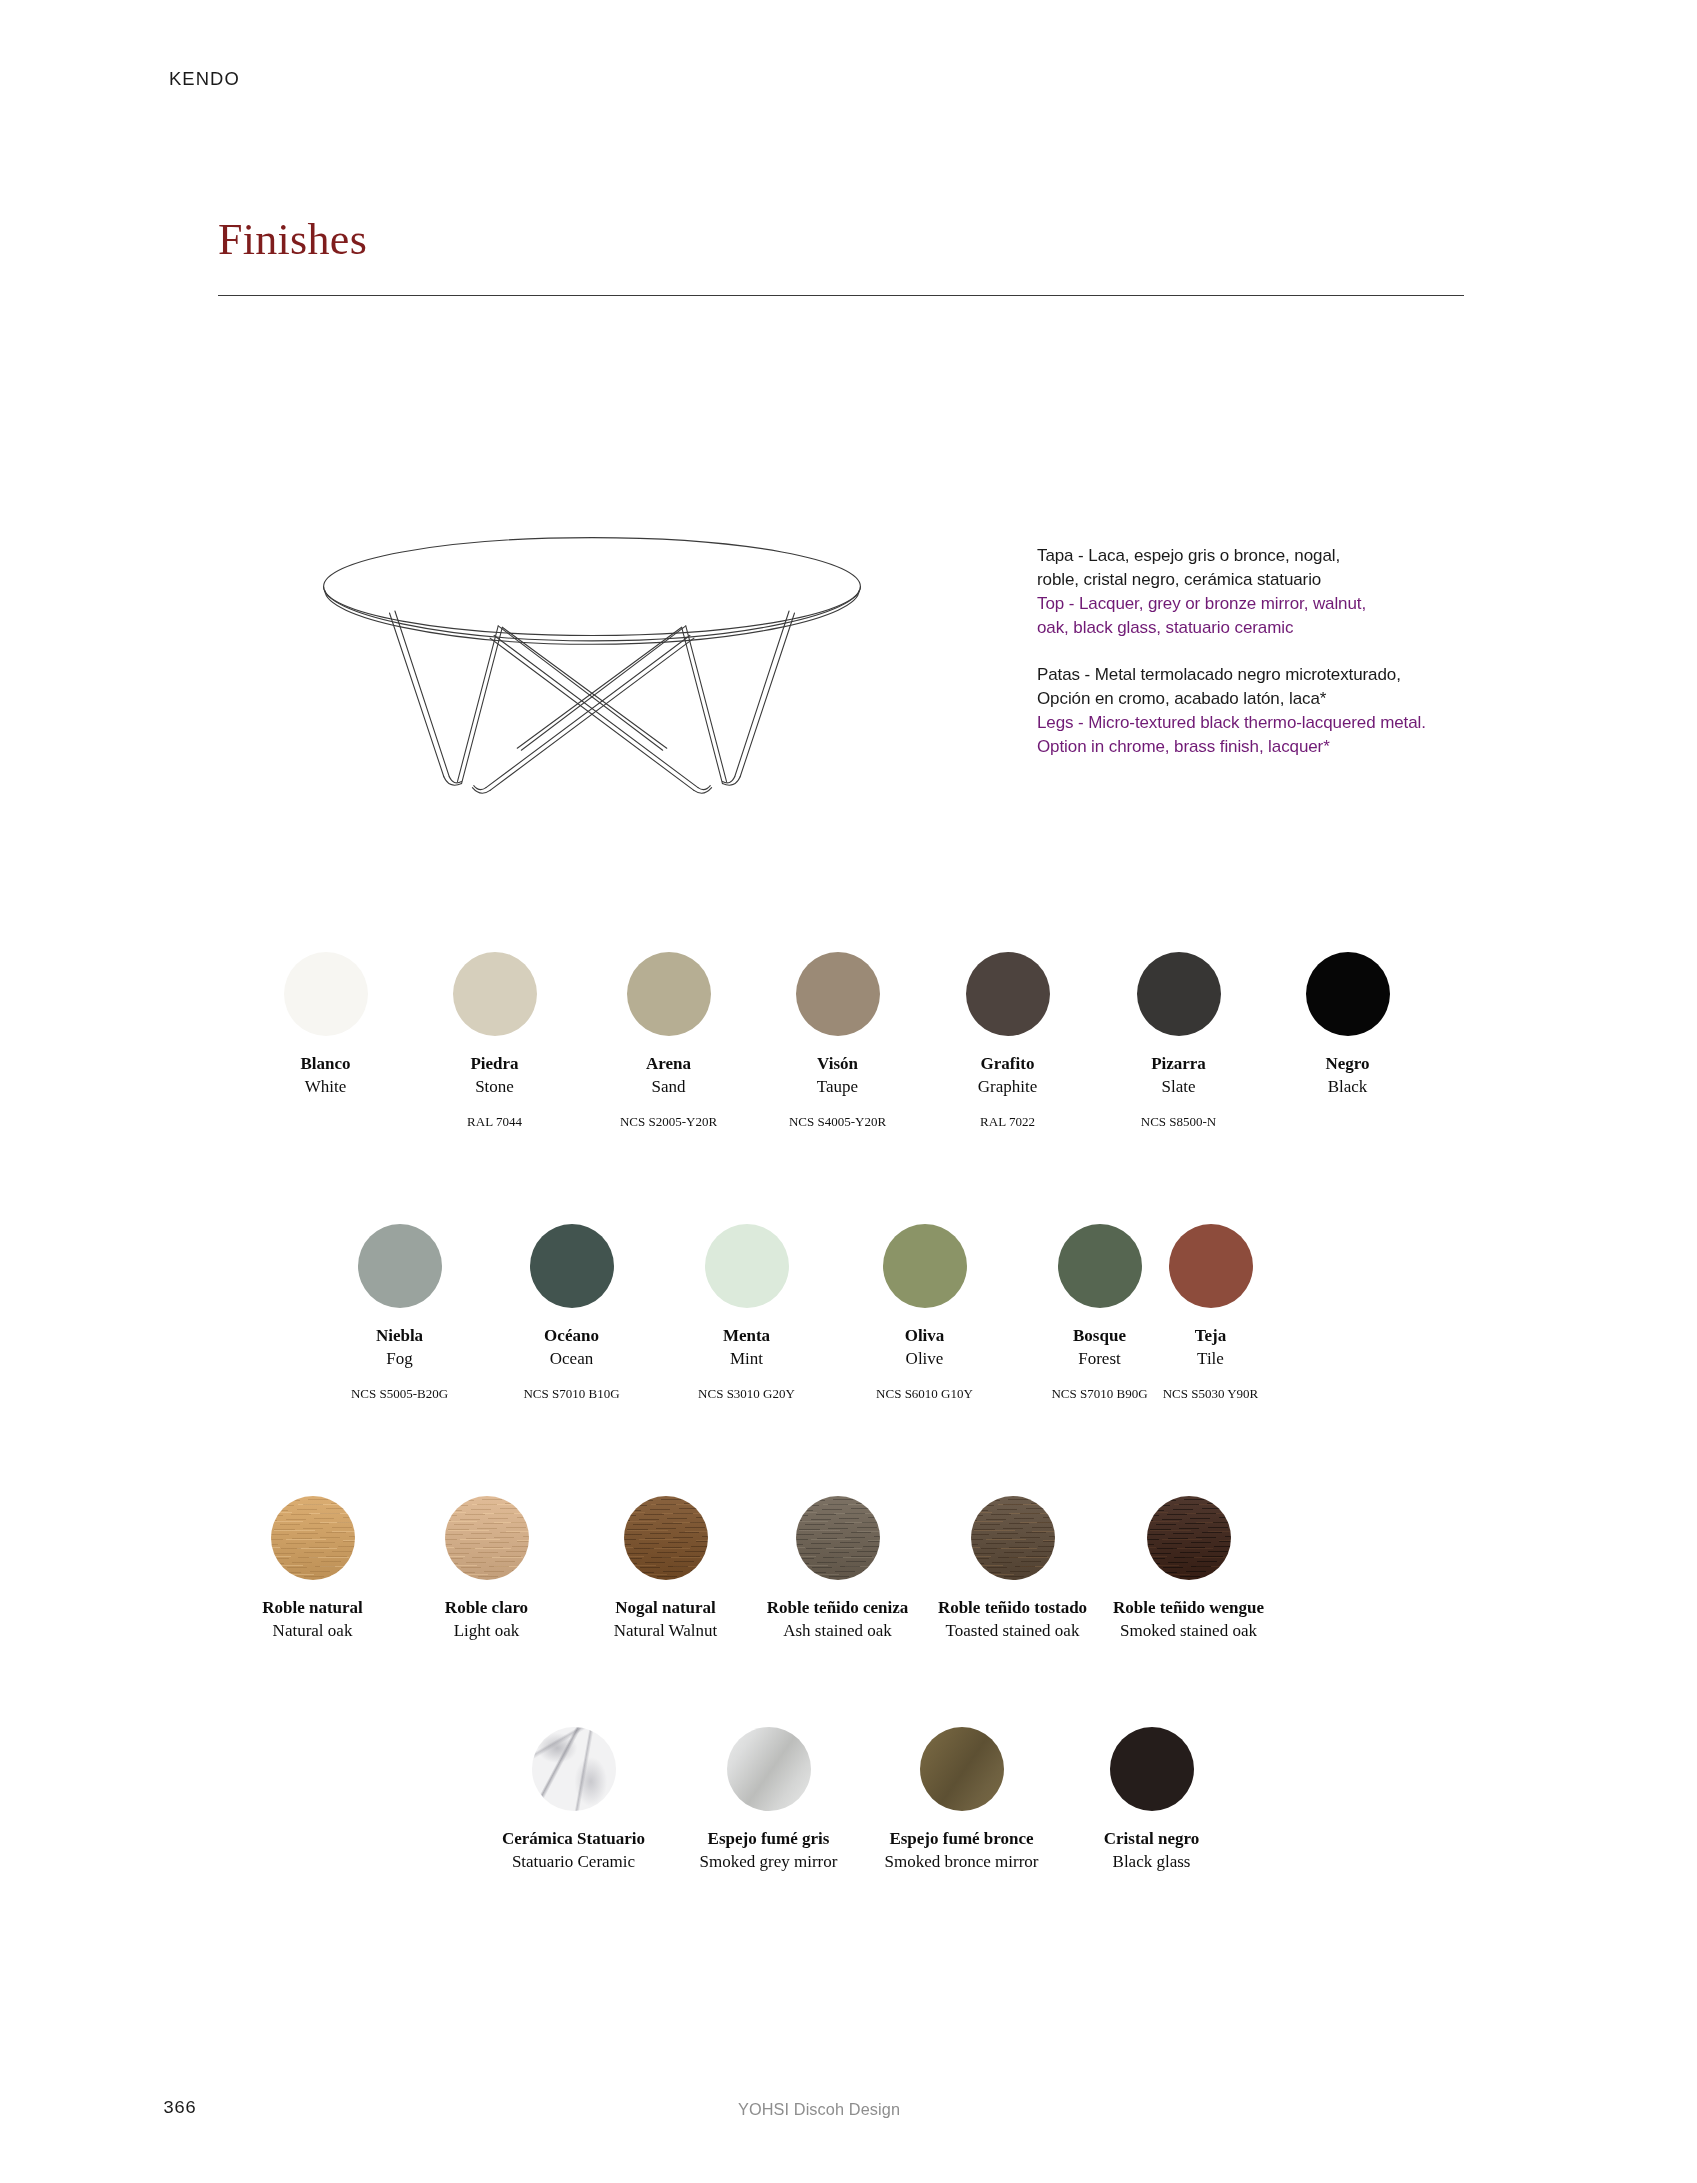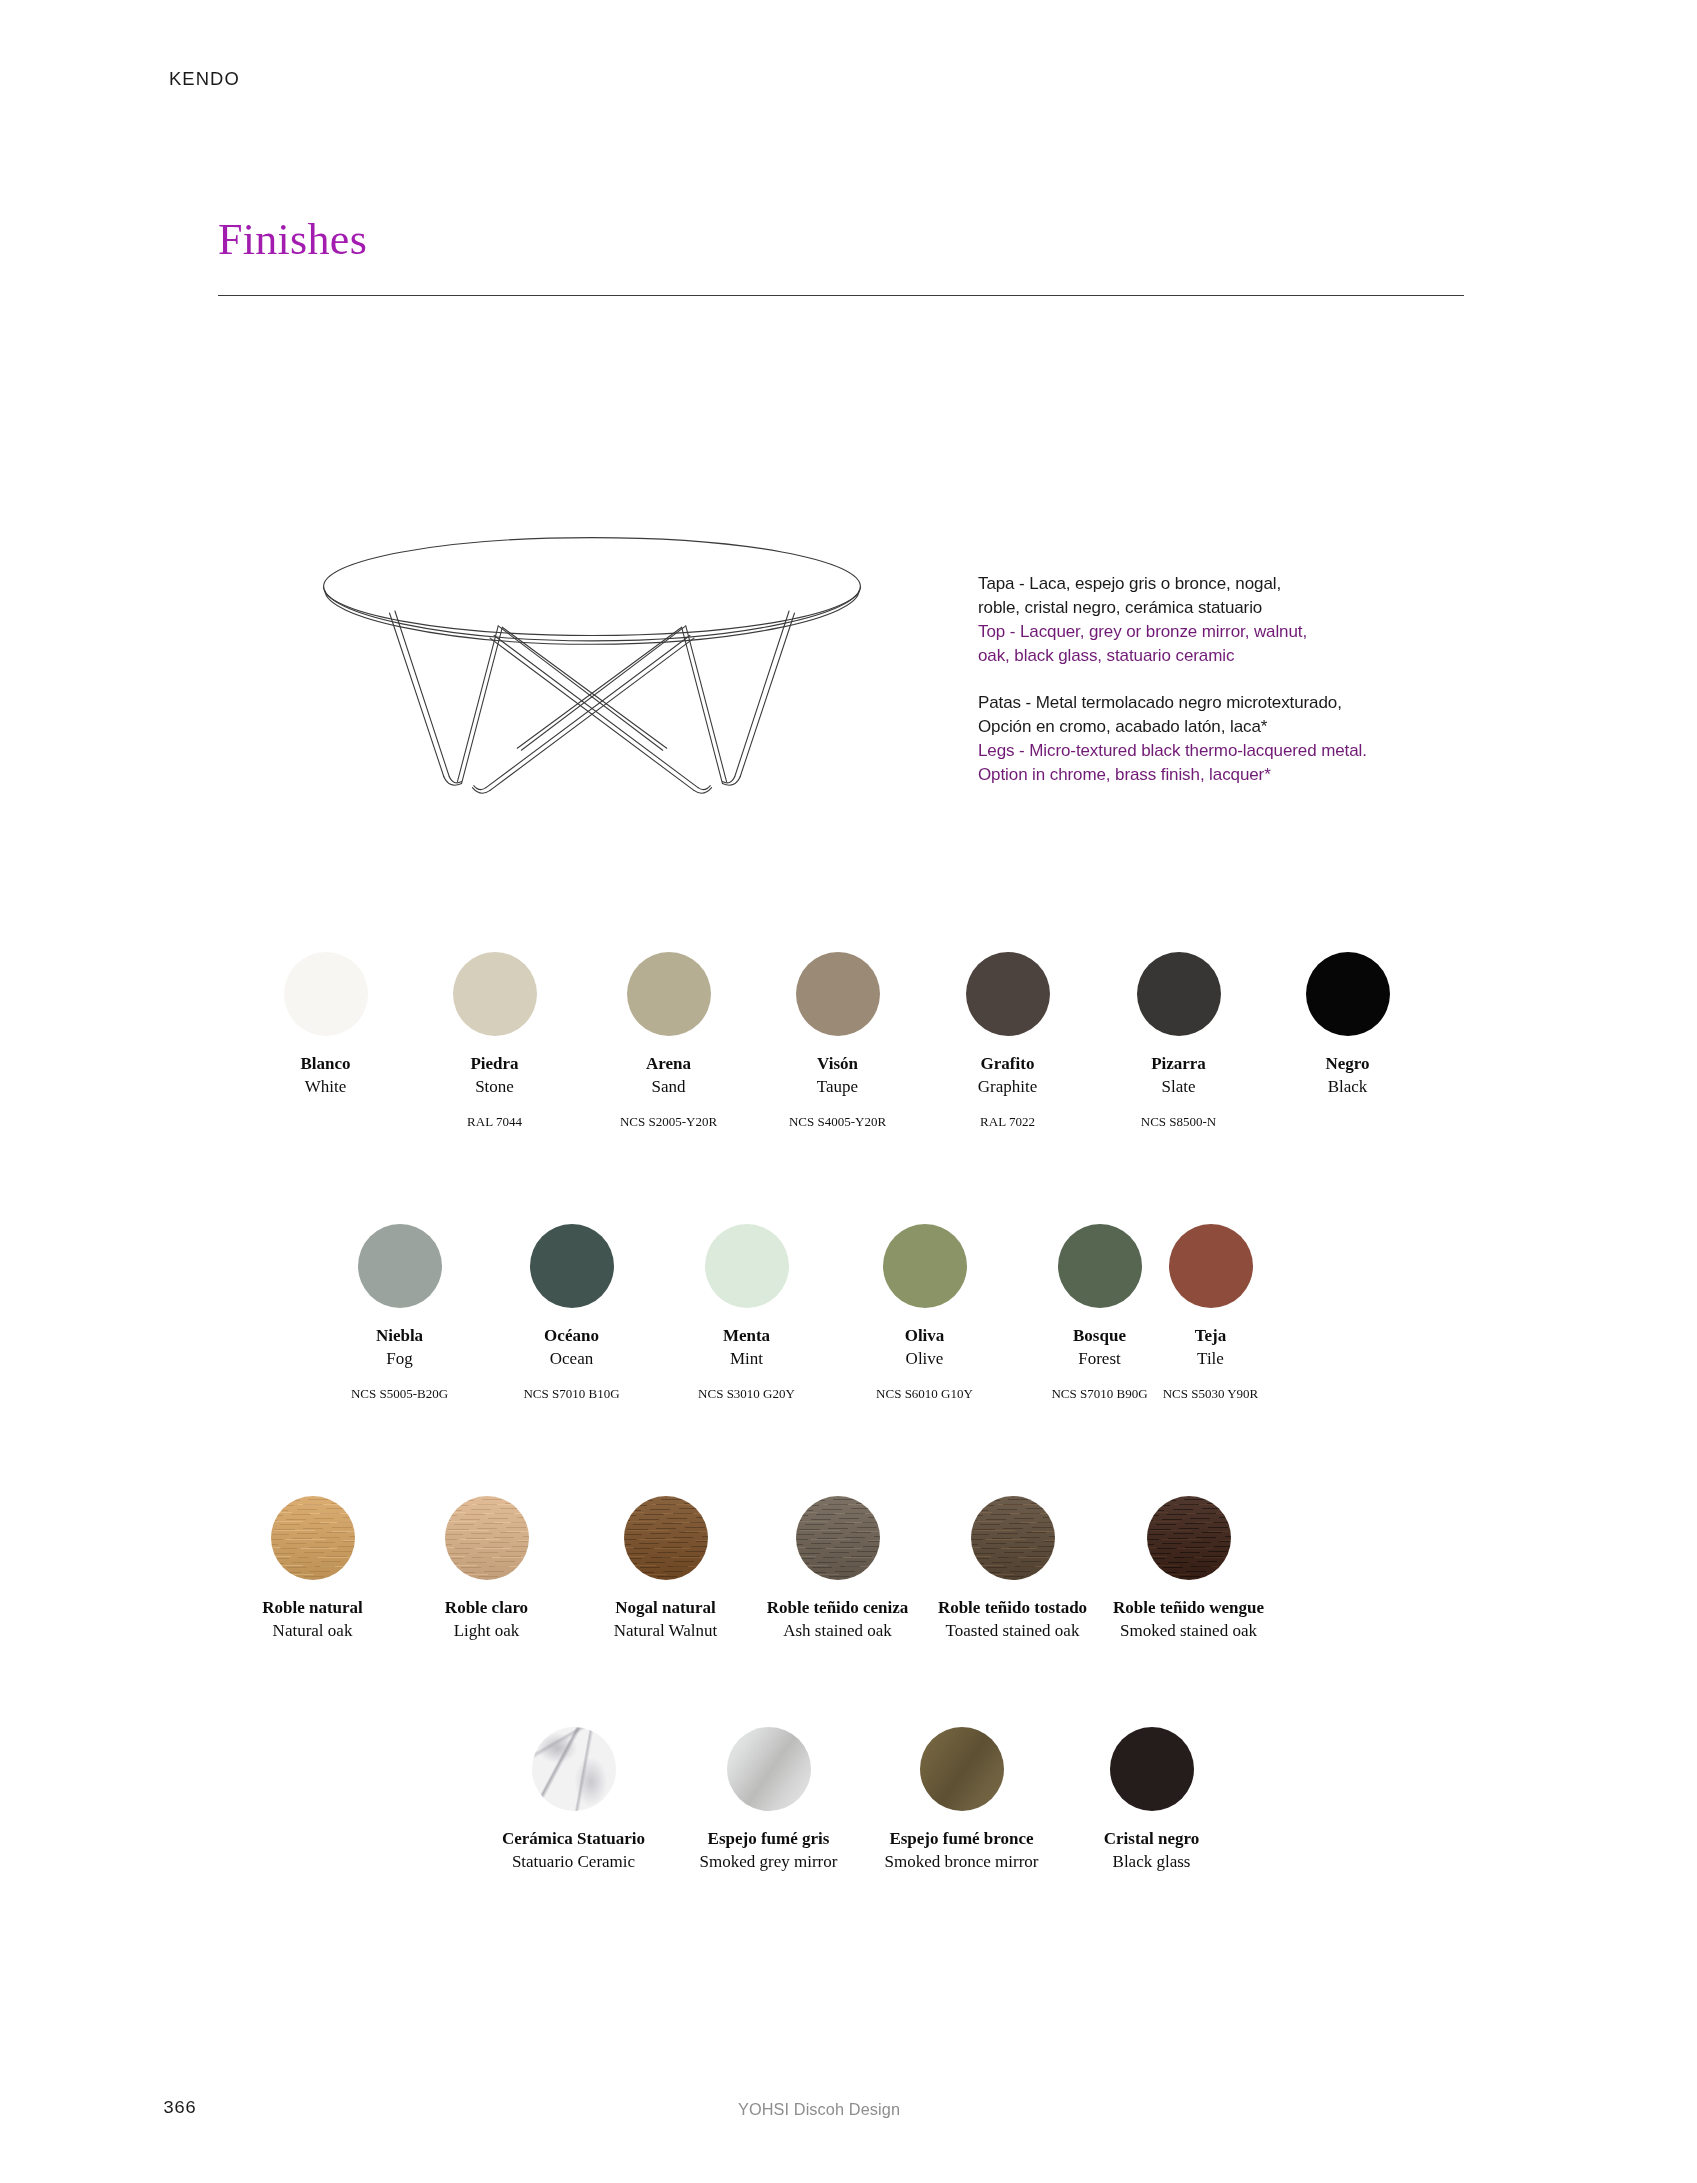--- a/index.html
+++ b/index.html
@@ -14,33 +14,33 @@
   
   .brand {
     position:absolute; left:169px; top:68px;
     font-family:"Liberation Sans", sans-serif;
     font-size:18.4px; letter-spacing:1.1px; color:#1a1a1a; font-weight:400;
   }
 
   .page-title {
     position:absolute; left:218px; top:214px;
     font-family:"Liberation Serif", serif;
-    font-size:44px; color:#a21caf; font-weight:400; letter-spacing:0.3px;
+    font-size:44px; color:#7f1d1d; font-weight:400; letter-spacing:0.3px;
   }
   .title-rule {
     position:absolute; left:218px; top:295px; width:1246px; height:0.7px;
     background:#3a3a3a;
   }
 
   
   .table-art { position:absolute; left:286px; top:524px; width:612px; height:299px; }
   .table-art svg { width:100%; height:100%; display:block; }
 
   
-  .spec-block { position:absolute; left:978px; width:517px;margin-top:28px; }
+  .spec-block { position:absolute; left:1037px; width:517px; }
   .spec-top  { top:544px; }
   .spec-legs { top:663px; }
   .spec-line {
     font-family:"Liberation Sans", sans-serif;
     font-size:17px; line-height:24px; color:#1a1a1a; font-weight:400;
     letter-spacing:-0.1px; white-space:nowrap;
   }
   .spec-line.en { color:#701a75; }
 
   

